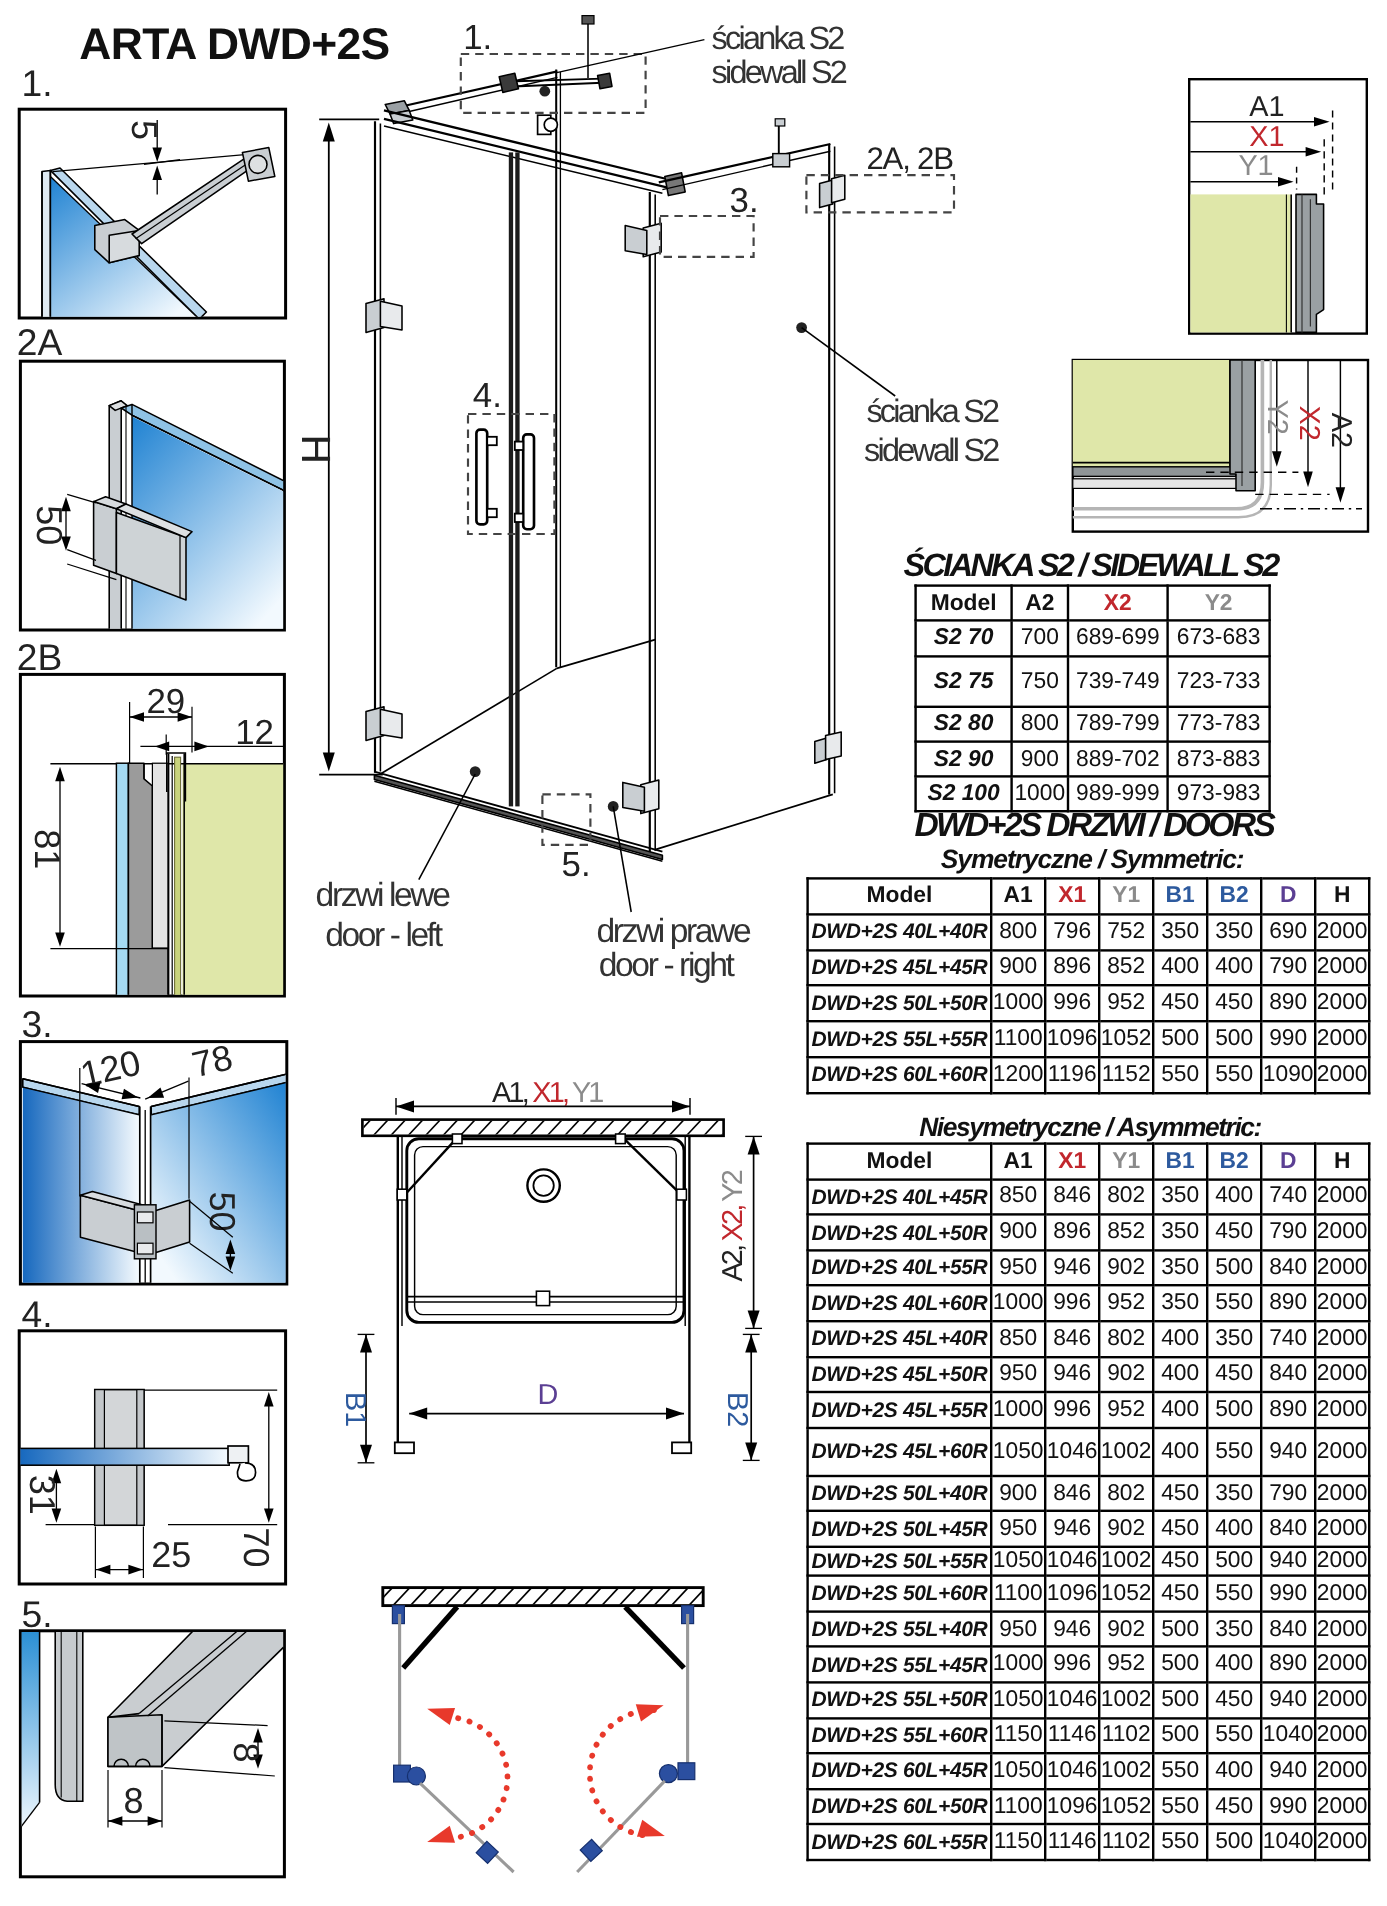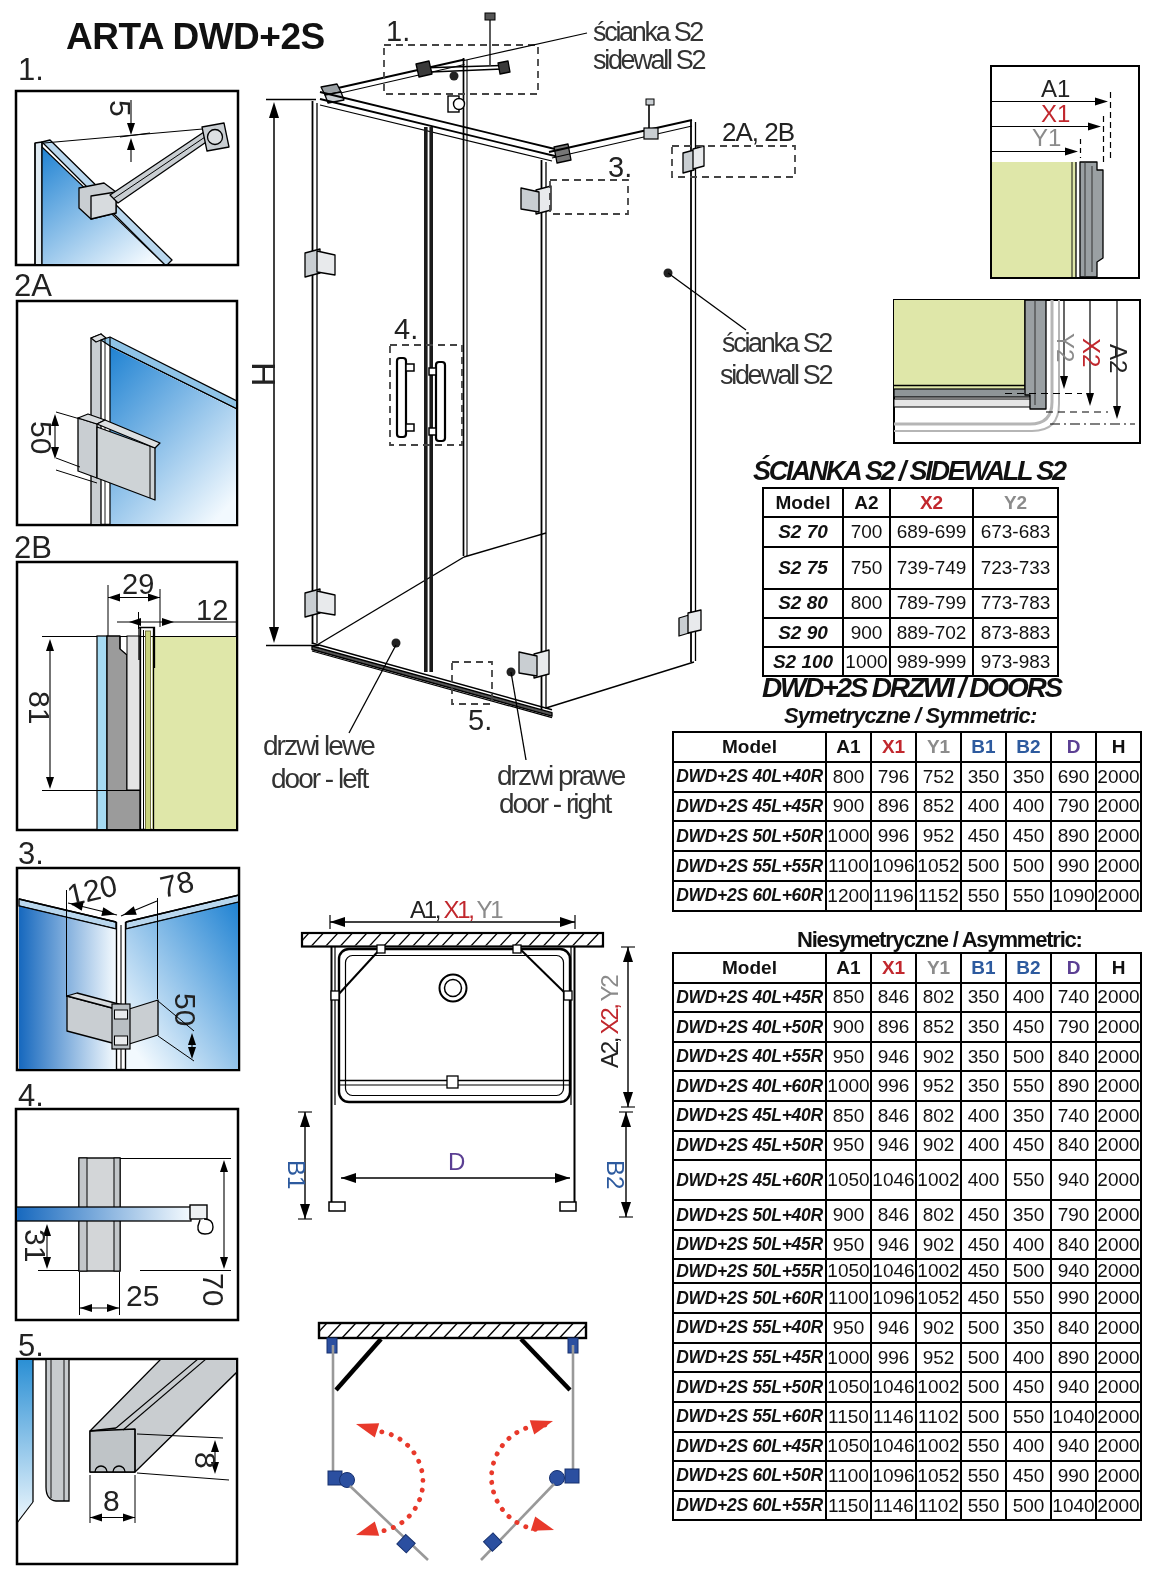--- a/index.html
+++ b/index.html
@@ -20,21 +20,21 @@
   .pur{color:#5b3f93;}
 </style>
 </head>
 <body>
 <div id="page">
 
 <div class="ttl" style="left:66px;top:16px;font-size:37px;letter-spacing:-0.5px;">ARTA DWD+2S</div>
 <div class="ttl" style="left:753px;top:456px;font-size:27px;font-style:italic;letter-spacing:-2.2px;">ŚCIANKA S2 / SIDEWALL S2</div>
 <div class="ttl" style="left:762px;top:672px;font-size:28px;font-style:italic;letter-spacing:-2.2px;">DWD+2S DRZWI / DOORS</div>
 <div class="ttl" style="left:784px;top:703px;font-size:22px;font-style:italic;letter-spacing:-0.9px;">Symetryczne / Symmetric:</div>
-<div class="ttl" style="left:797px;top:927px;font-size:22px;letter-spacing:-1.2px;">Niesymetryczne / Asymmetric:</div>
+<div class="ttl" style="left:766px;top:927px;font-size:22px;font-style:italic;letter-spacing:-1.2px;">Niesymetryczne / Asymmetric:</div>
 
 <table style="left:762px;top:487px;width:295px;">
 <colgroup>
         <col style="width:80px">
         <col style="width:47px">
         <col style="width:83px">
         <col style="width:85px">
       </colgroup>
 <tbody>
         <tr style="height:29.3px">
@@ -224,20 +224,30 @@
           <td>2000</td>
         </tr>
 <tr style="height:29.62px">
           <td class="mod">DWD+2S 45L+50R</td>
           <td>950</td>
           <td>946</td>
           <td>902</td>
           <td>400</td>
           <td>450</td>
           <td>840</td>
+          <td>2000</td>
+        </tr>
+<tr style="height:29.62px">
+          <td class="mod">DWD+2S 45L+55R</td>
+          <td>1000</td>
+          <td>996</td>
+          <td>952</td>
+          <td>400</td>
+          <td>500</td>
+          <td>890</td>
           <td>2000</td>
         </tr>
 <tr style="height:40px">
           <td class="mod">DWD+2S 45L+60R</td>
           <td>1050</td>
           <td>1046</td>
           <td>1002</td>
           <td>400</td>
           <td>550</td>
           <td>940</td>

